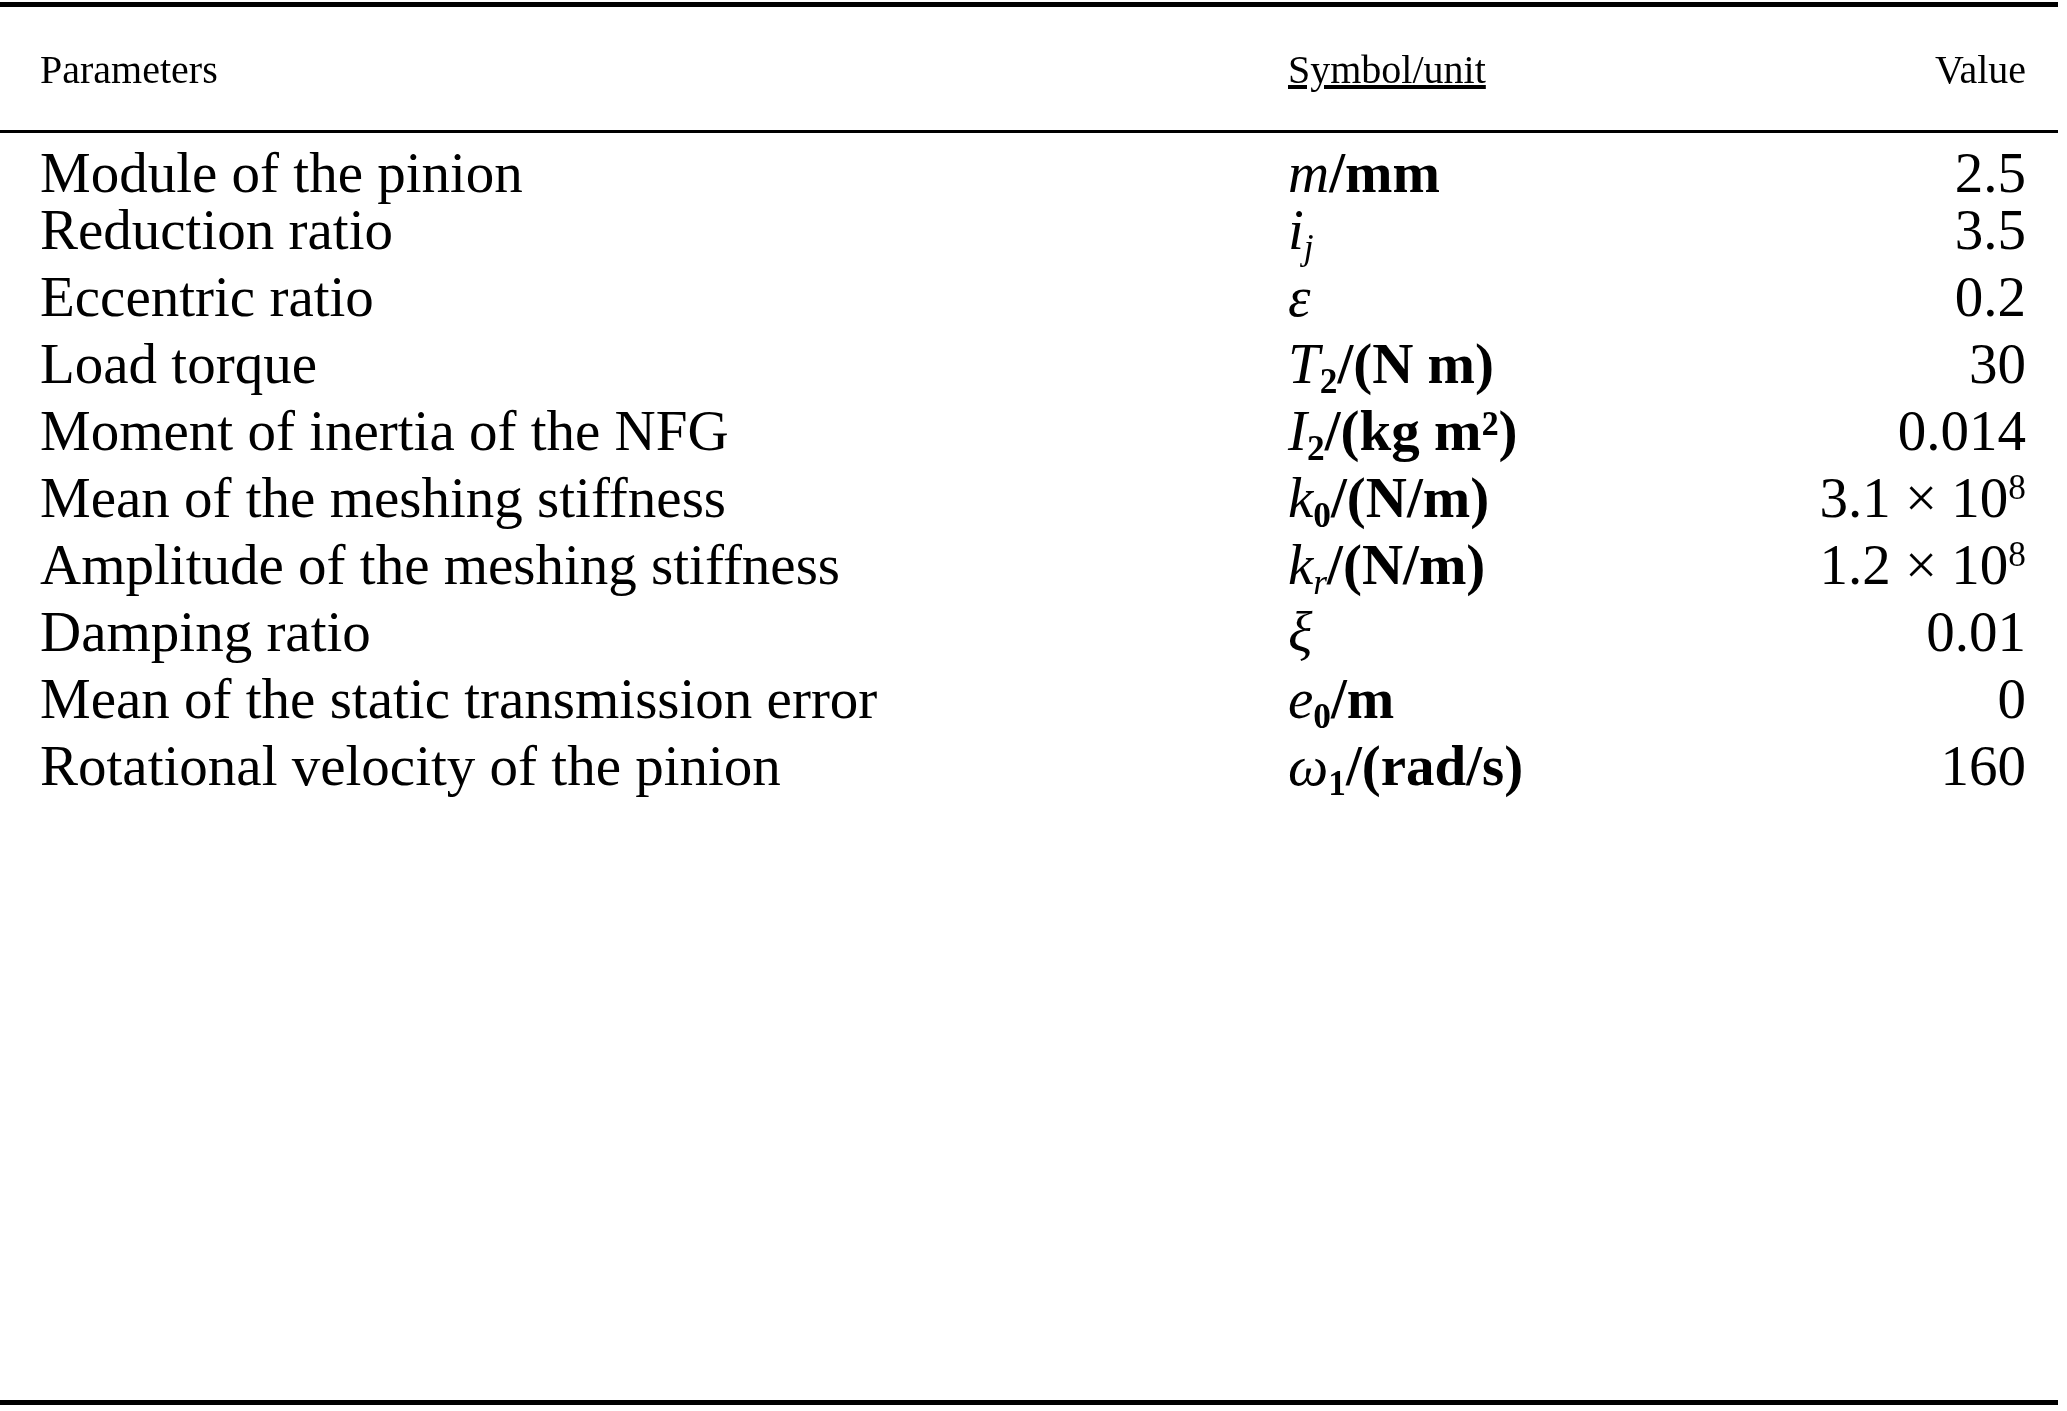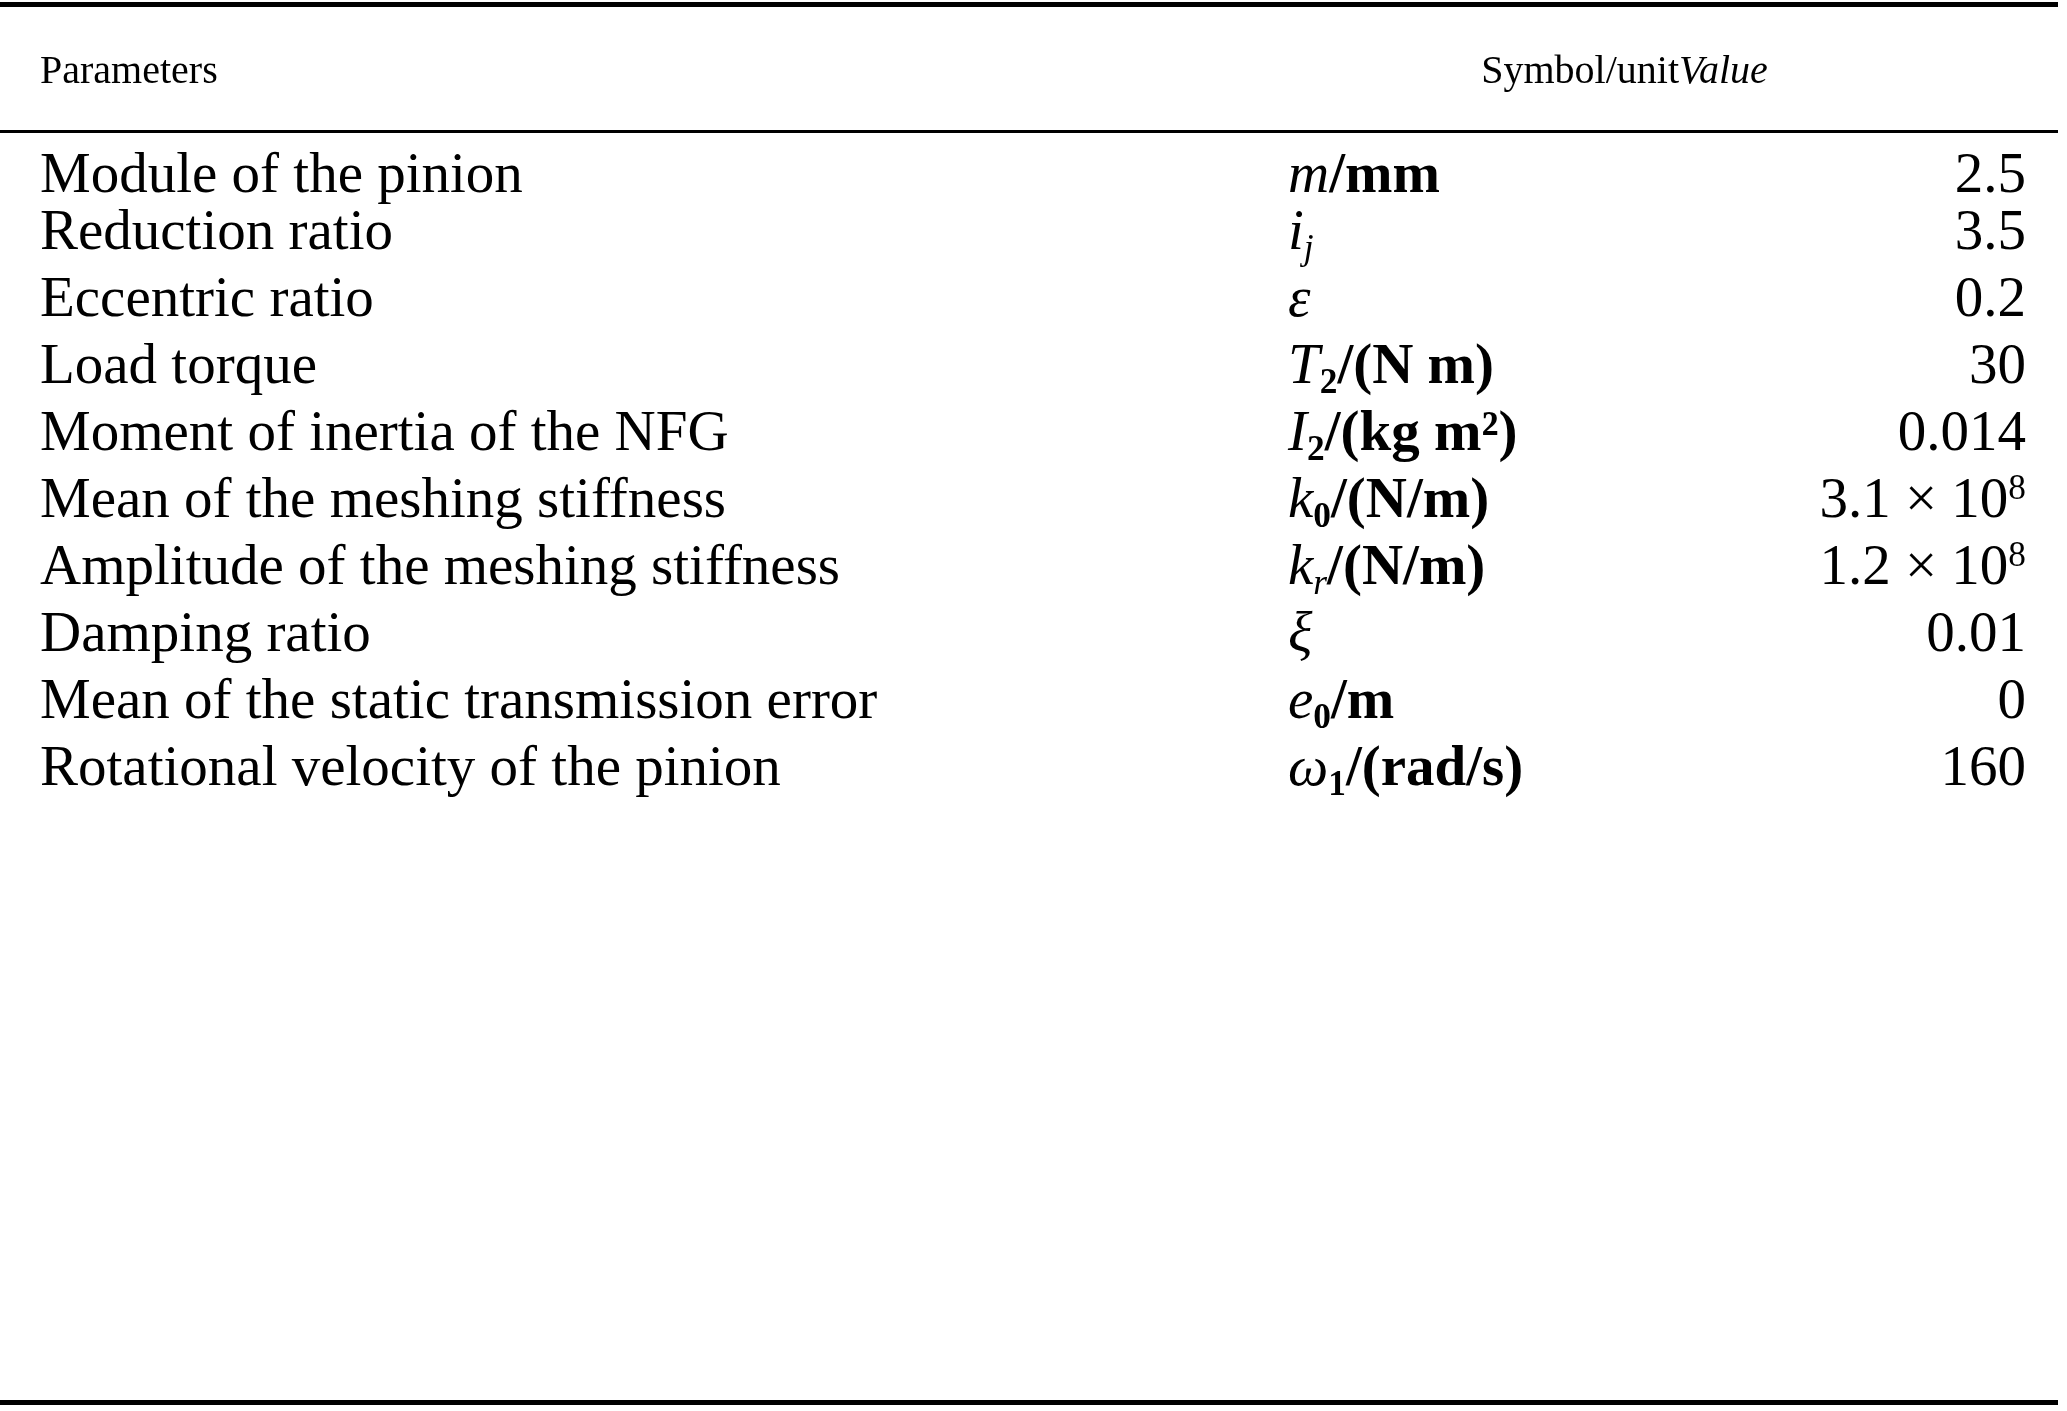--- a/index.html
+++ b/index.html
@@ -66,31 +66,31 @@
     white-space: nowrap;
   }
   thead tr { height: 122px; }
   thead th.h-param {
     text-align: left;
     padding-left: 36px;
     vertical-align: bottom;
     padding-bottom: 32px;
   }
   thead th.h-symbol {
-    text-align: right;
+    text-align: left;
     padding-left: 4px;
     vertical-align: bottom;
     padding-bottom: 32px;
+    text-decoration: underline;
   }
   thead th.h-value {
-    text-align: left;
+    text-align: right;
     padding-right: 18px;
     vertical-align: bottom;
     padding-bottom: 32px;
-    font-style: italic;
   }
 
   tbody tr { height: 67px; }
   tbody td {
     font-size: 57px;
     line-height: 1;
     padding: 0;
     vertical-align: baseline;
     white-space: nowrap;
   }

